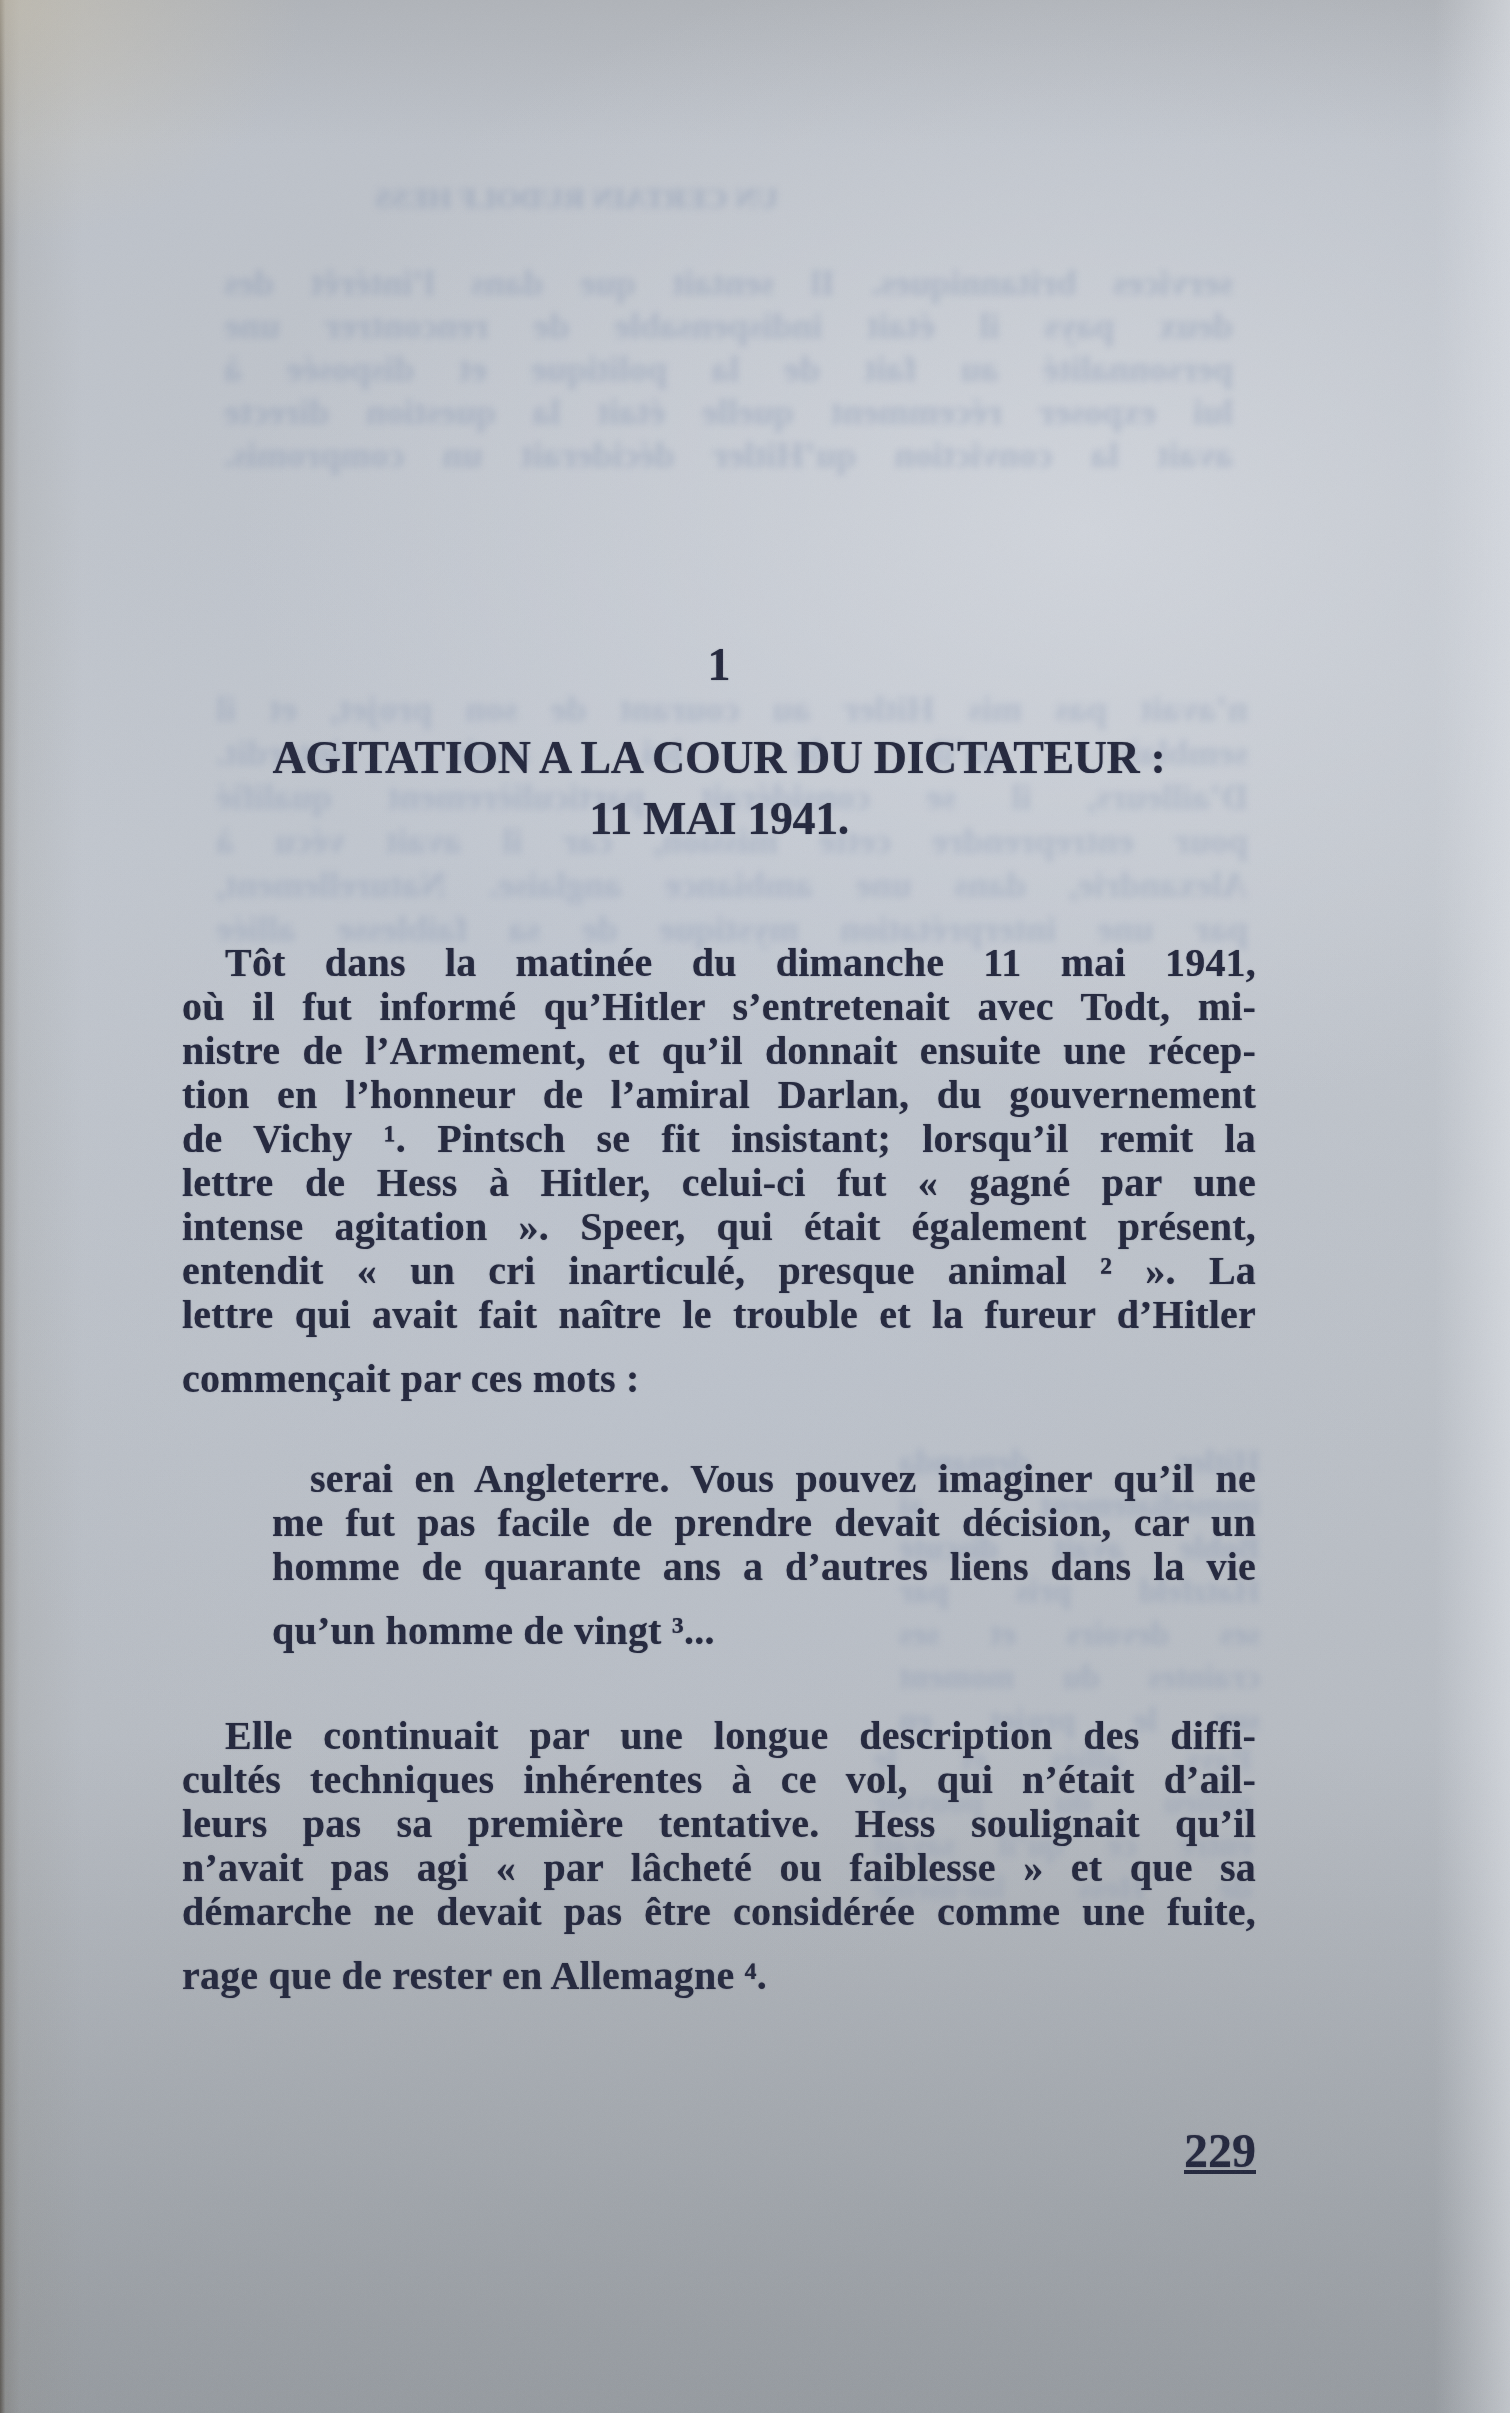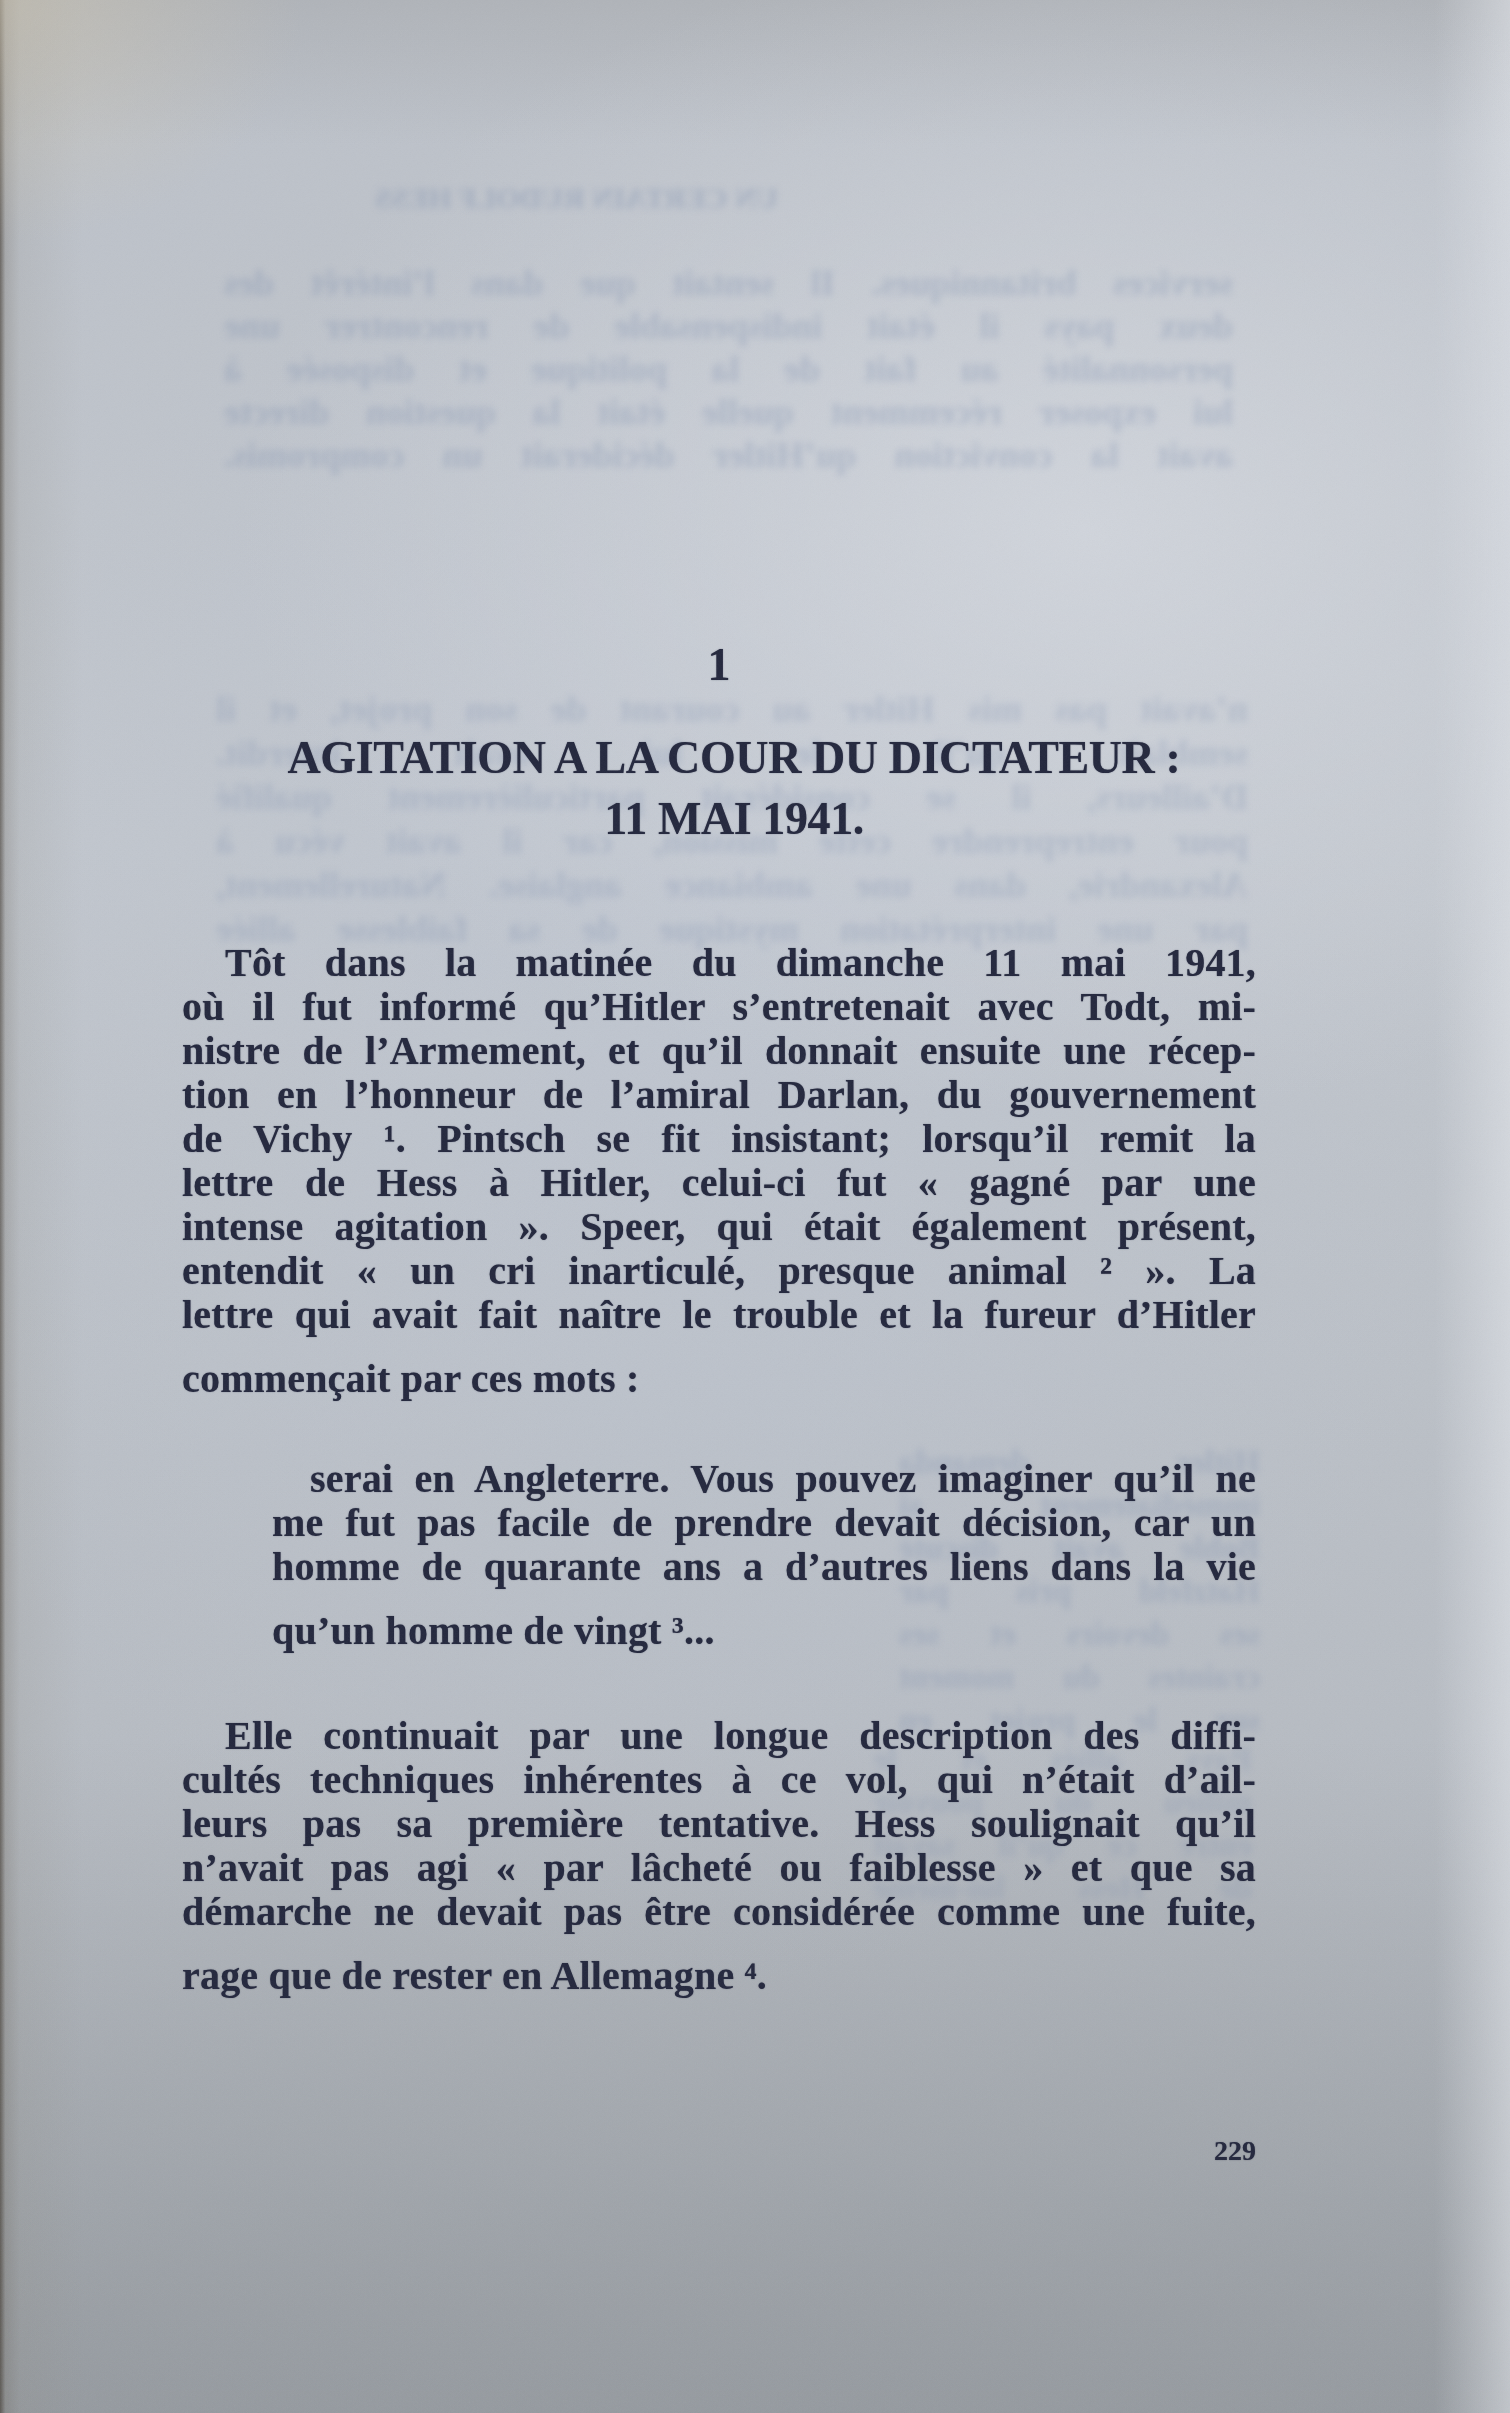--- a/index.html
+++ b/index.html
@@ -33,40 +33,40 @@
   .ghost-b{top:687px;left:216px;width:1032px;font-size:36px;line-height:44px;opacity:.26;}
   .ghost-c{top:1441px;left:899px;width:361px;font-size:33px;line-height:43px;opacity:.27;}
   .ghost-d{top:1738px;left:873px;width:379px;font-size:33px;line-height:43px;opacity:.22;}
   
   .ink{color:#23273d;text-shadow:0 0 1.2px rgba(33,37,60,.6);}
   .chapter-num{
     position:absolute;top:634px;left:182px;width:1074px;
     font-size:46px;line-height:61px;font-weight:700;text-align:center;
   }
   .chapter-title{
-    position:absolute;top:727px;left:178px;width:1112px;
+    position:absolute;top:727px;left:163px;width:1112px;
     font-size:46px;line-height:61px;font-weight:700;text-align:center;
     letter-spacing:-0.4px;white-space:nowrap;
   }
   .body-block{
     position:absolute;left:182px;width:1074px;
     font-size:40px;line-height:44px;font-weight:700;
     letter-spacing:0.2px;
   }
   .body-block .line{text-align:justify;text-align-last:justify;}
   .loose .line:last-child{text-align-last:left;margin-top:20px;}
   .para .line:first-child{padding-left:43px;}
   .p1{top:941px;}
   .quote{top:1457px;left:272px;width:984px;}
   .quote .line:first-child{padding-left:38px;}
   .p2{top:1714px;}
   .p3{top:2022px;}
   .folio{
     position:absolute;top:2128px;left:182px;width:1074px;
-    font-size:28px;line-height:46px;font-weight:700;text-align:right;
+    font-size:48px;line-height:46px;font-weight:700;text-align:right;text-decoration:underline;
   }
 </style>
 </head>
 <body>
 
 <div class="page">
 
   <div class="ghost ghost-head">UN CERTAIN RUDOLF HESS</div>
   <div class="ghost ghost-a">
       <div class="line">services britanniques. Il sentait que dans l’intérêt des</div>

